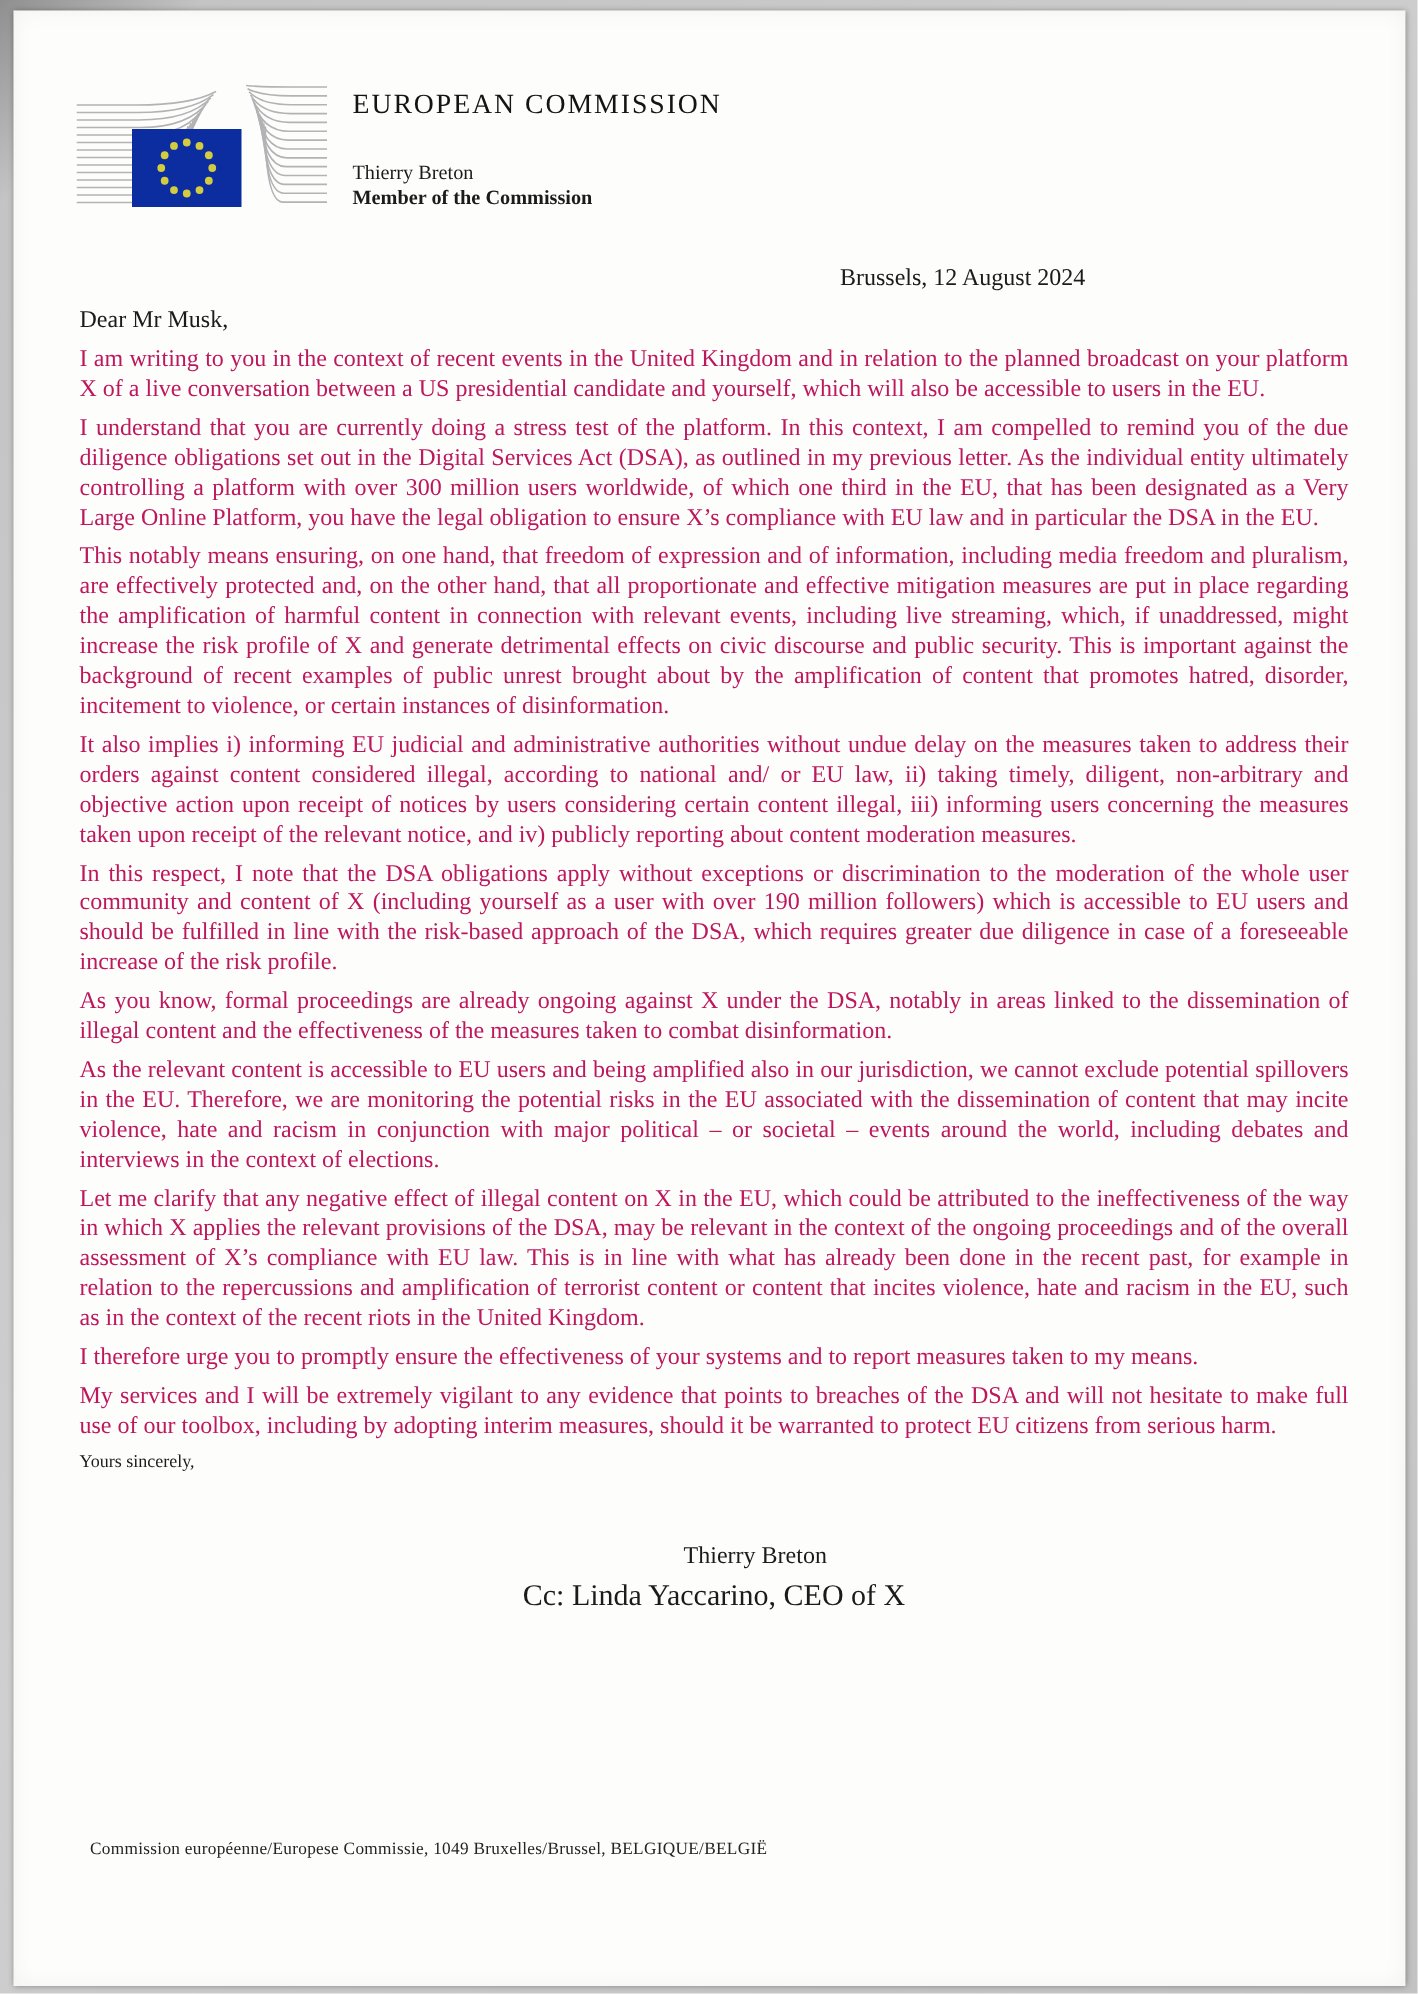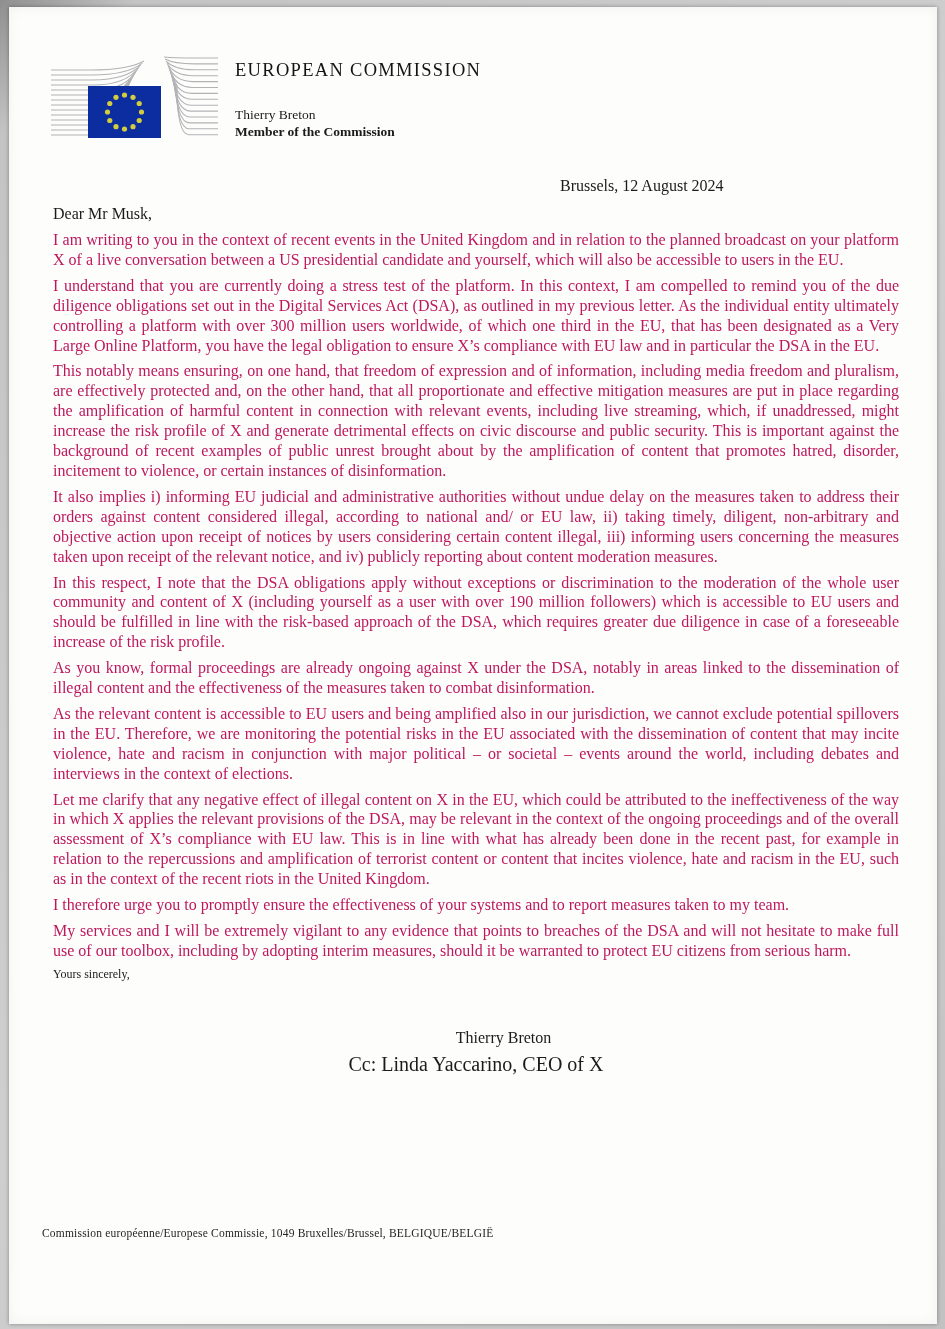--- a/index.html
+++ b/index.html
@@ -34,21 +34,21 @@
     font-size:16px;line-height:19.9px;text-align:justify;
     margin:0 0 6px 0;color:#be185d;
   }
   .closing{font-size:12px;margin-top:3px;}
   .signature-name{
     font-size:16px;text-align:center;padding-left:55px;
     margin-top:47px;margin-bottom:6px;
   }
   .cc-line{font-size:20px;text-align:center;}
   .footer-address{
-    position:absolute;left:33px;top:1220px;
+    position:absolute;left:51px;top:1220px;
     font-size:11.5px;letter-spacing:0.2px;color:#242424;white-space:nowrap;
   }
 </style>
 </head>
 <body>
 
 <div class="sheet">
   <div class="content">
 
     <div class="letterhead">
@@ -118,21 +118,21 @@
 
     <div class="body-text">
       <p>I am writing to you in the context of recent events in the United Kingdom and in relation to the planned broadcast on your platform X of a live conversation between a US presidential candidate and yourself, which will also be accessible to users in the EU.</p>
       <p>I understand that you are currently doing a stress test of the platform. In this context, I am compelled to remind you of the due diligence obligations set out in the Digital Services Act (DSA), as outlined in my previous letter. As the individual entity ultimately controlling a platform with over 300 million users worldwide, of which one third in the EU, that has been designated as a Very Large Online Platform, you have the legal obligation to ensure X’s compliance with EU law and in particular the DSA in the EU.</p>
       <p>This notably means ensuring, on one hand, that freedom of expression and of information, including media freedom and pluralism, are effectively protected and, on the other hand, that all proportionate and effective mitigation measures are put in place regarding the amplification of harmful content in connection with relevant events, including live streaming, which, if unaddressed, might increase the risk profile of X and generate detrimental effects on civic discourse and public security. This is important against the background of recent examples of public unrest brought about by the amplification of content that promotes hatred, disorder, incitement to violence, or certain instances of disinformation.</p>
       <p>It also implies i) informing EU judicial and administrative authorities without undue delay on the measures taken to address their orders against content considered illegal, according to national and/ or EU law, ii) taking timely, diligent, non-arbitrary and objective action upon receipt of notices by users considering certain content illegal, iii) informing users concerning the measures taken upon receipt of the relevant notice, and iv) publicly reporting about content moderation measures.</p>
       <p>In this respect, I note that the DSA obligations apply without exceptions or discrimination to the moderation of the whole user community and content of X (including yourself as a user with over 190 million followers) which is accessible to EU users and should be fulfilled in line with the risk-based approach of the DSA, which requires greater due diligence in case of a foreseeable increase of the risk profile.</p>
       <p>As you know, formal proceedings are already ongoing against X under the DSA, notably in areas linked to the dissemination of illegal content and the effectiveness of the measures taken to combat disinformation.</p>
       <p>As the relevant content is accessible to EU users and being amplified also in our jurisdiction, we cannot exclude potential spillovers in the EU. Therefore, we are monitoring the potential risks in the EU associated with the dissemination of content that may incite violence, hate and racism in conjunction with major political – or societal – events around the world, including debates and interviews in the context of elections.</p>
       <p>Let me clarify that any negative effect of illegal content on X in the EU, which could be attributed to the ineffectiveness of the way in which X applies the relevant provisions of the DSA, may be relevant in the context of the ongoing proceedings and of the overall assessment of X’s compliance with EU law. This is in line with what has already been done in the recent past, for example in relation to the repercussions and amplification of terrorist content or content that incites violence, hate and racism in the EU, such as in the context of the recent riots in the United Kingdom.</p>
-      <p>I therefore urge you to promptly ensure the effectiveness of your systems and to report measures taken to my team.</p>
+      <p>I therefore urge you to promptly ensure the effectiveness of your systems and to report measures taken to my means.</p>
       <p>My services and I will be extremely vigilant to any evidence that points to breaches of the DSA and will not hesitate to make full use of our toolbox, including by adopting interim measures, should it be warranted to protect EU citizens from serious harm.</p>
     </div>
 
     <div class="closing">Yours sincerely,</div>
 
     <div class="signature-name">Thierry Breton</div>
 
     <div class="cc-line">Cc: Linda Yaccarino, CEO of X</div>
 
   </div>

